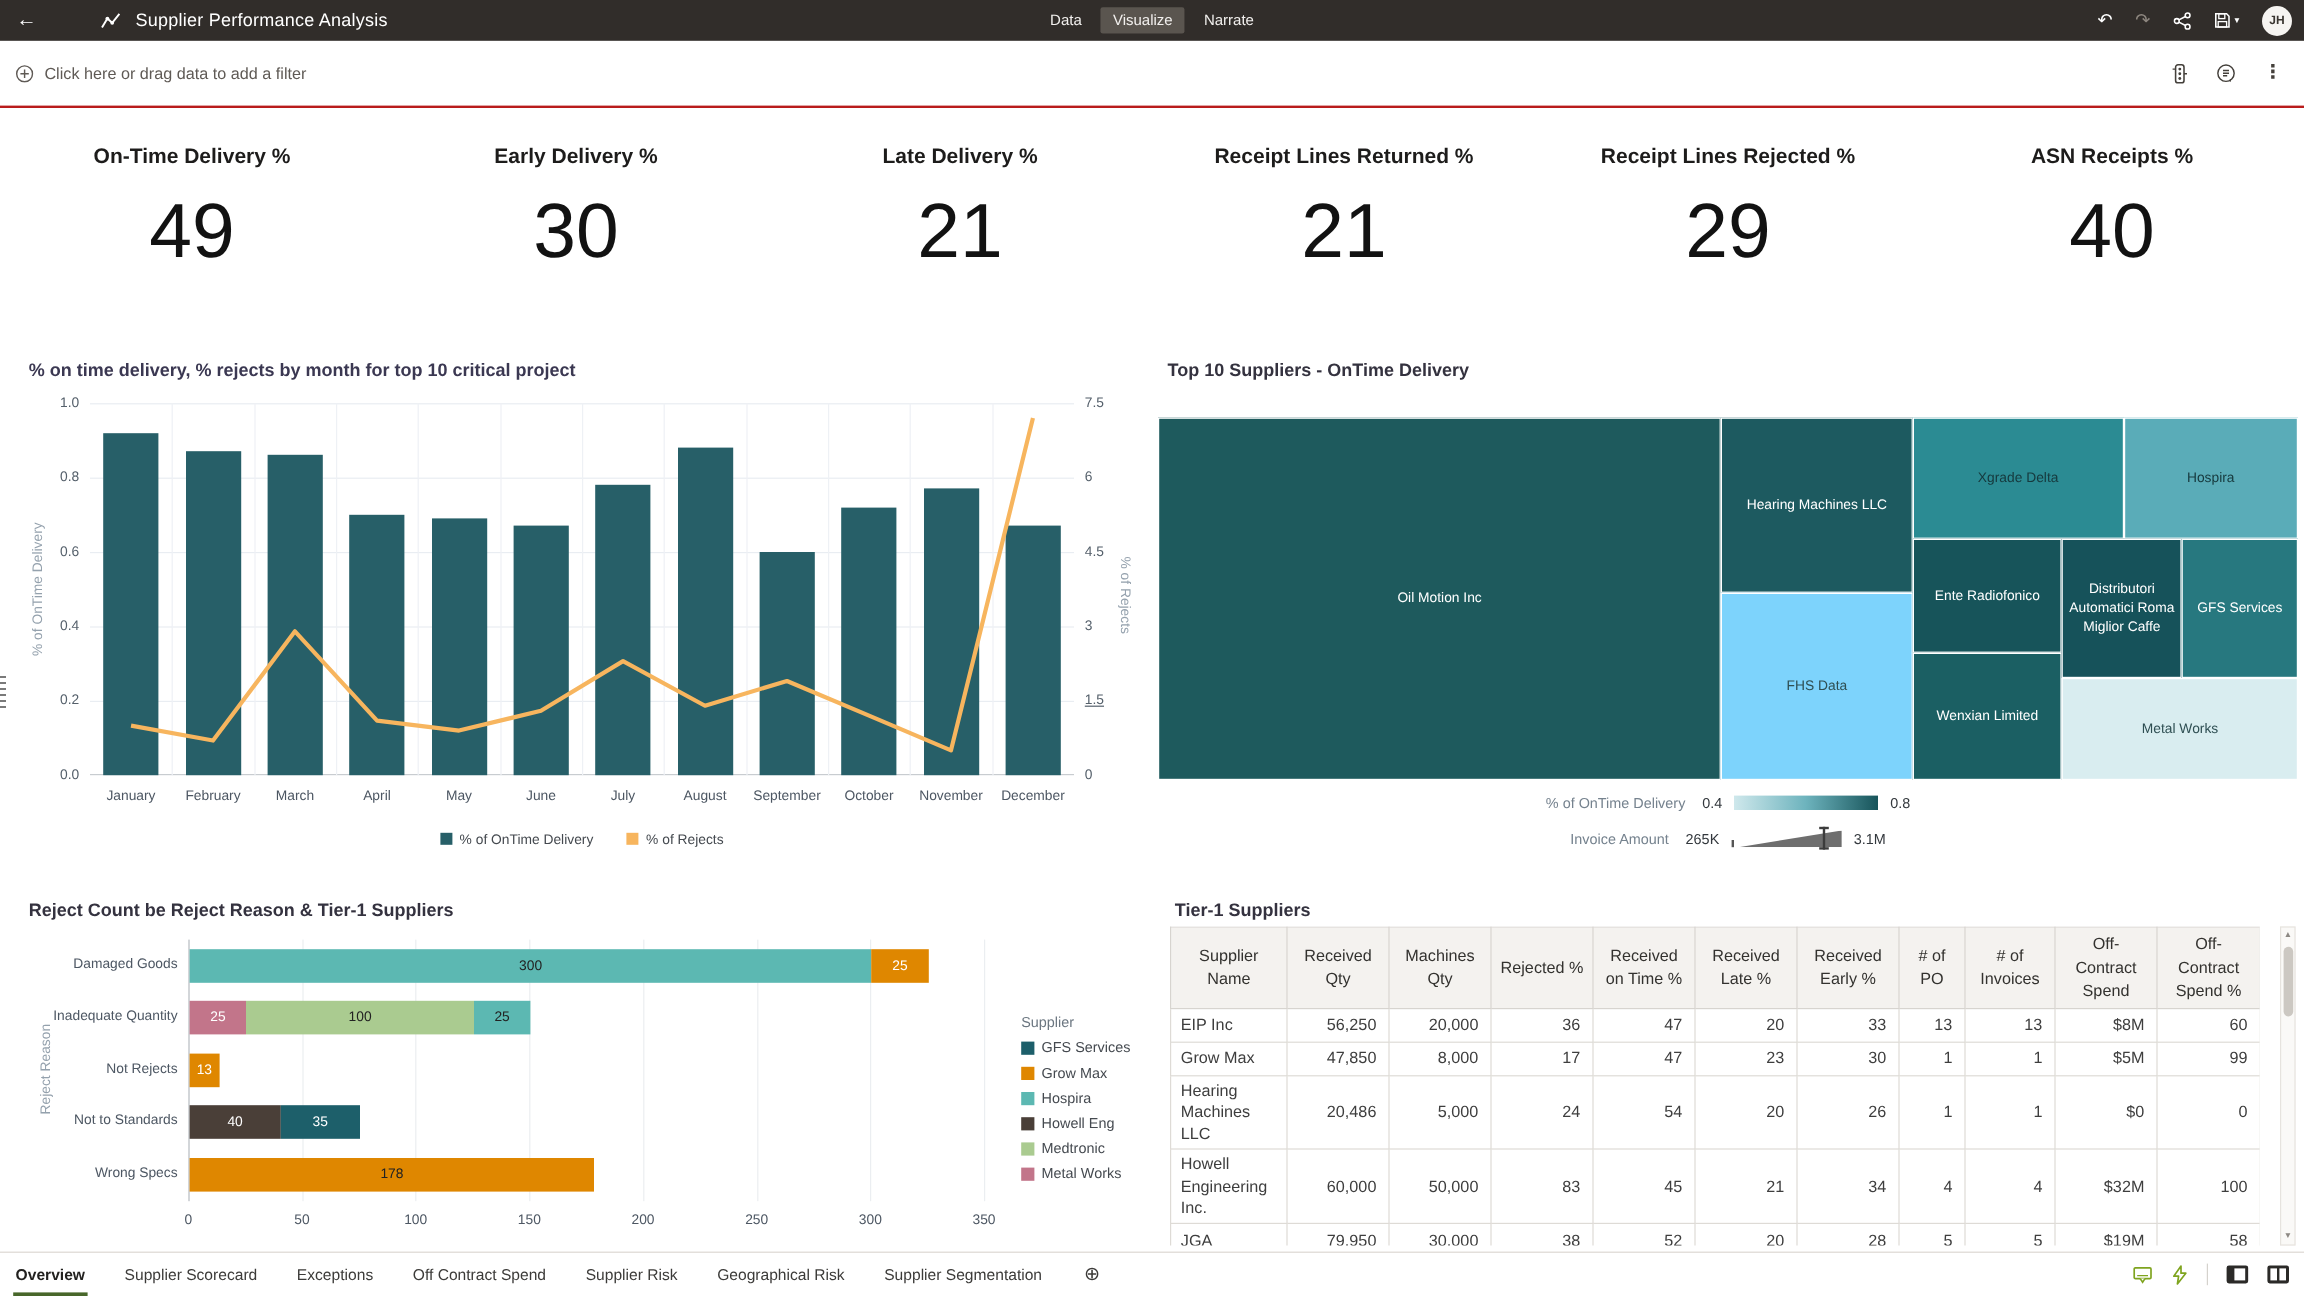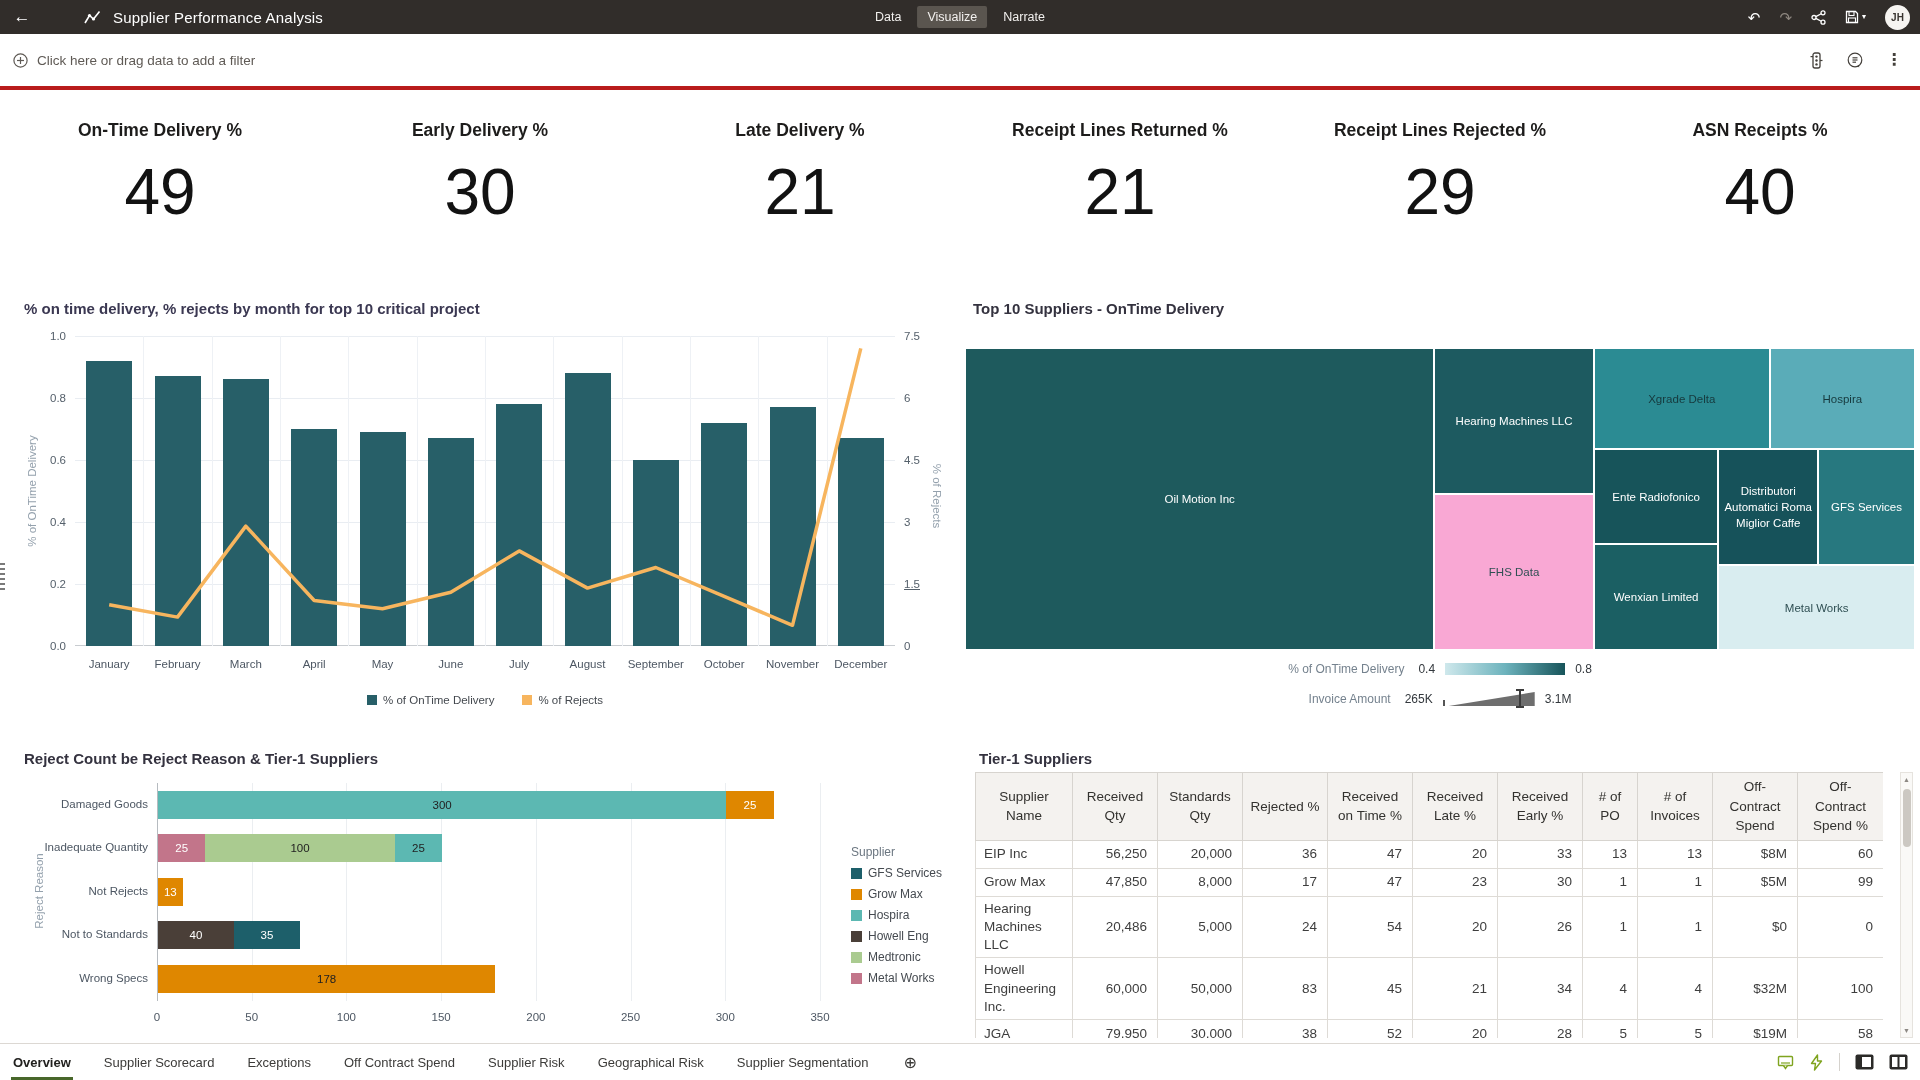--- a/index.html
+++ b/index.html
@@ -19,21 +19,21 @@
   .hdr-right{position:absolute;right:10px;display:flex;align-items:center;gap:19px}
   .hicon{font-size:15px;line-height:1;cursor:pointer;display:flex;align-items:center}
   .hicon.dim{color:#8d867f}
   .save-wrap{display:flex;align-items:center;gap:3px}
   .caret{font-size:8px}
   .avatar{width:25px;height:25px;border-radius:50%;background:#f6f4f1;color:#3a3530;
           font-size:10px;font-weight:bold;display:flex;align-items:center;justify-content:center}
 
   
   .filterbar{position:absolute;top:34px;left:0;right:0;height:56px;background:#fff;
-             border-bottom:4px solid #b91c1c;display:flex;align-items:center;z-index:20}
+             border-bottom:2px solid #b91c1c;display:flex;align-items:center;z-index:20}
   .filter-hint{display:flex;align-items:center;gap:9px;margin-left:13px;color:#5f5a55;font-size:13.5px;cursor:pointer}
   .fb-right{position:absolute;right:18px;display:flex;align-items:center;gap:23px;color:#44403b}
   .fb-right .hicon{color:#44403b}
 
   
   .kpi-row{position:absolute;top:90px;left:0;right:0;height:185px;display:flex}
   .kpi{flex:1;text-align:center;padding-top:30px;cursor:default}
   .kpi-label{font-size:17.5px;font-weight:bold;color:#1d1c1b}
   .kpi-value{font-size:64px;font-weight:300;color:#121212;margin-top:14px}
 
@@ -287,21 +287,21 @@
 
   <div class="panel" id="treemap-panel" style="left:965px;top:290px;width:950px;height:440px">
     <div class="panel-title" style="position:absolute;left:8px;top:10px">Top 10 Suppliers - OnTime Delivery</div>
     <div class="tm-tiles" id="tm-tiles">
         <div class="tile" style="left: 0%; top: 0%; width: 49.4%; height: 100%; background: rgb(30, 90, 93); color: rgb(255, 255, 255);">
           <span>Oil Motion Inc</span>
         </div>
         <div class="tile" style="left: 49.4%; top: 0%; width: 16.8%; height: 48.5%; background: rgb(29, 90, 96); color: rgb(255, 255, 255);">
           <span>Hearing Machines LLC</span>
         </div>
-        <div class="tile" style="left: 49.4%; top: 48.5%; width: 16.8%; height: 51.5%; background: #f9a8d4; color: rgb(47, 79, 83);">
+        <div class="tile" style="left: 49.4%; top: 48.5%; width: 16.8%; height: 51.5%; background: #7dd3fc; color: rgb(47, 79, 83);">
           <span>FHS Data</span>
         </div>
         <div class="tile" style="left: 66.2%; top: 0%; width: 18.5%; height: 33.5%; background: rgb(43, 139, 147); color: rgb(22, 57, 61);">
           <span>Xgrade Delta</span>
         </div>
         <div class="tile" style="left: 84.7%; top: 0%; width: 15.3%; height: 33.5%; background: rgb(90, 172, 184); color: rgb(22, 57, 61);">
           <span>Hospira</span>
         </div>
         <div class="tile" style="left: 66.2%; top: 65%; width: 13.1%; height: 35%; background: rgb(27, 95, 99); color: rgb(255, 255, 255);">
           <span>Wenxian Limited</span>
@@ -413,21 +413,21 @@
             <col style="width: 85px;">
             <col style="width: 55px;">
             <col style="width: 75px;">
             <col style="width: 85px;">
             <col style="width: 86px;">
           </colgroup>
           <thead>
             <tr>
               <th>Supplier Name</th>
               <th>Received Qty</th>
-              <th>Standards Qty</th>
+              <th>Machines Qty</th>
               <th>Rejected %</th>
               <th>Received on Time %</th>
               <th>Received Late %</th>
               <th>Received Early %</th>
               <th># of PO</th>
               <th># of Invoices</th>
               <th>Off-Contract Spend</th>
               <th>Off-Contract Spend %</th>
             </tr>
           </thead>

